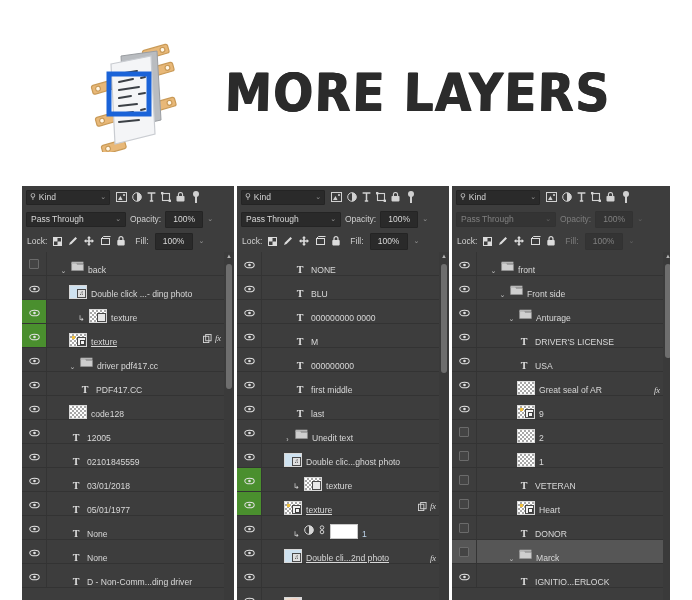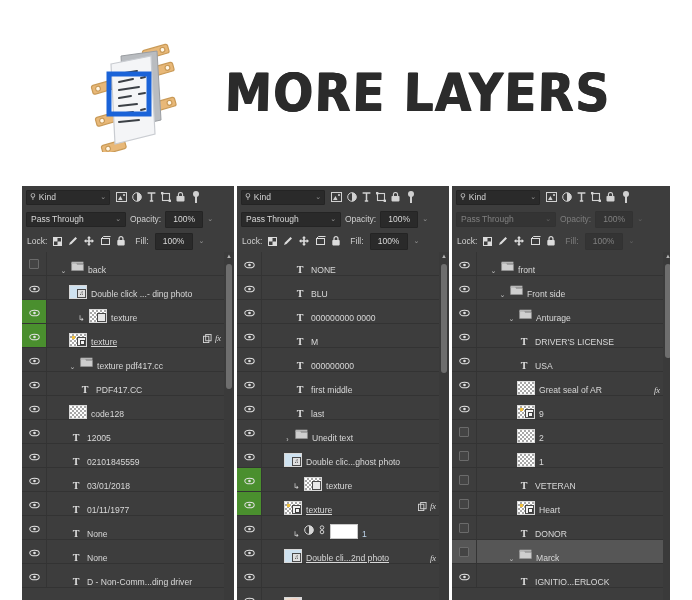--- a/index.html
+++ b/index.html
@@ -425,21 +425,21 @@
                 <circle cx="7" cy="5" r="1.7" fill="#e2e2e2"></circle>
               </svg></span>
           </span>
           <span class="divider"></span>
           <span class="body" style="padding-left:22px">
             <span class="chev">⌄</span>
             <span><svg class="foldicon" viewBox="0 0 14 11">
                 <path d="M0.5 2.5 L0.5 10.5 L13.5 10.5 L13.5 3.5 L6.5 3.5 L5 2 L0.5 2 Z" fill="#cfcfcf" stroke="#9c9c9c" stroke-width="0.6"></path>
                 <rect x="0.5" y="0.8" width="13" height="2.2" fill="#b7b7b7"></rect>
               </svg></span>
-            <span class="name">texture pdf417.cc</span>
+            <span class="name">driver pdf417.cc</span>
             <span class="tail"></span>
           </span>
         </div>
         <div class="row">
           <span class="eyecell">
             <span><svg class="eye" viewBox="0 0 14 10">
                 <ellipse cx="7" cy="5" rx="6" ry="3.6" fill="none" stroke="#e2e2e2" stroke-width="1.3"></ellipse>
                 <circle cx="7" cy="5" r="1.7" fill="#e2e2e2"></circle>
               </svg></span>
           </span>
@@ -509,21 +509,21 @@
         <div class="row">
           <span class="eyecell">
             <span><svg class="eye" viewBox="0 0 14 10">
                 <ellipse cx="7" cy="5" rx="6" ry="3.6" fill="none" stroke="#e2e2e2" stroke-width="1.3"></ellipse>
                 <circle cx="7" cy="5" r="1.7" fill="#e2e2e2"></circle>
               </svg></span>
           </span>
           <span class="divider"></span>
           <span class="body" style="padding-left:22px">
             <span class="tglyph">T</span>
-            <span class="name">01/11/1977</span>
+            <span class="name">05/01/1977</span>
             <span class="tail"></span>
           </span>
         </div>
         <div class="row">
           <span class="eyecell">
             <span><svg class="eye" viewBox="0 0 14 10">
                 <ellipse cx="7" cy="5" rx="6" ry="3.6" fill="none" stroke="#e2e2e2" stroke-width="1.3"></ellipse>
                 <circle cx="7" cy="5" r="1.7" fill="#e2e2e2"></circle>
               </svg></span>
           </span>

